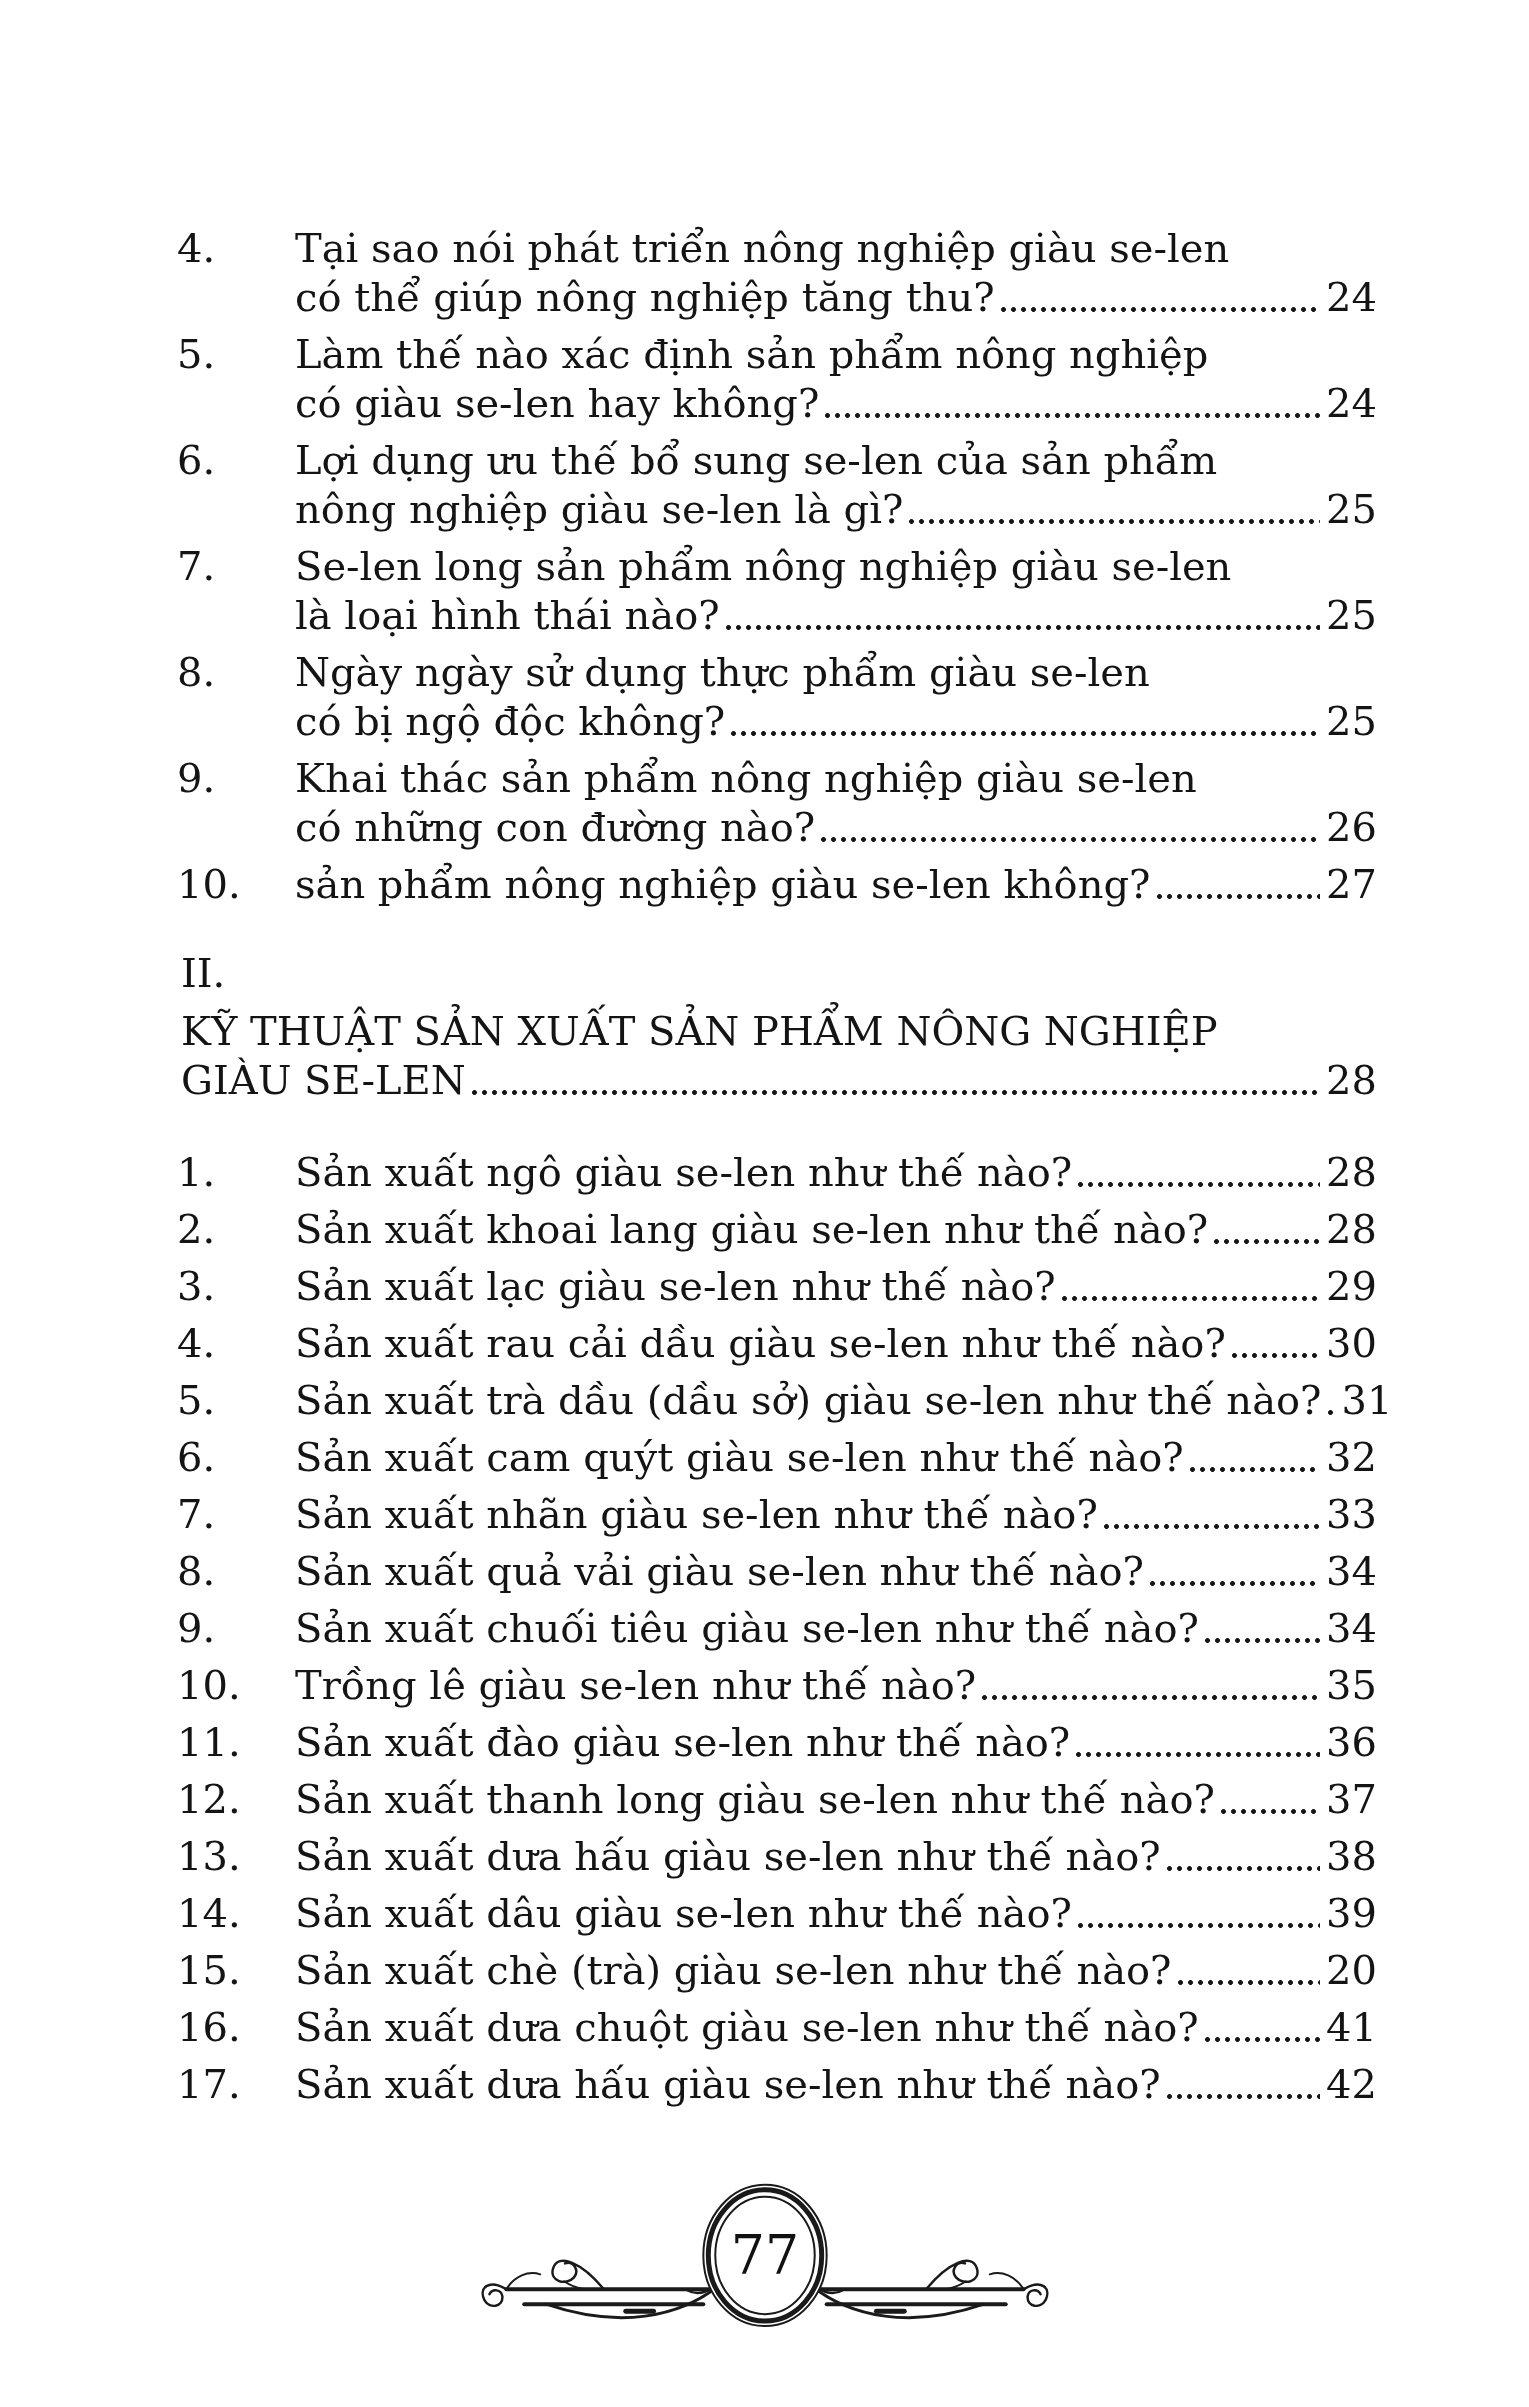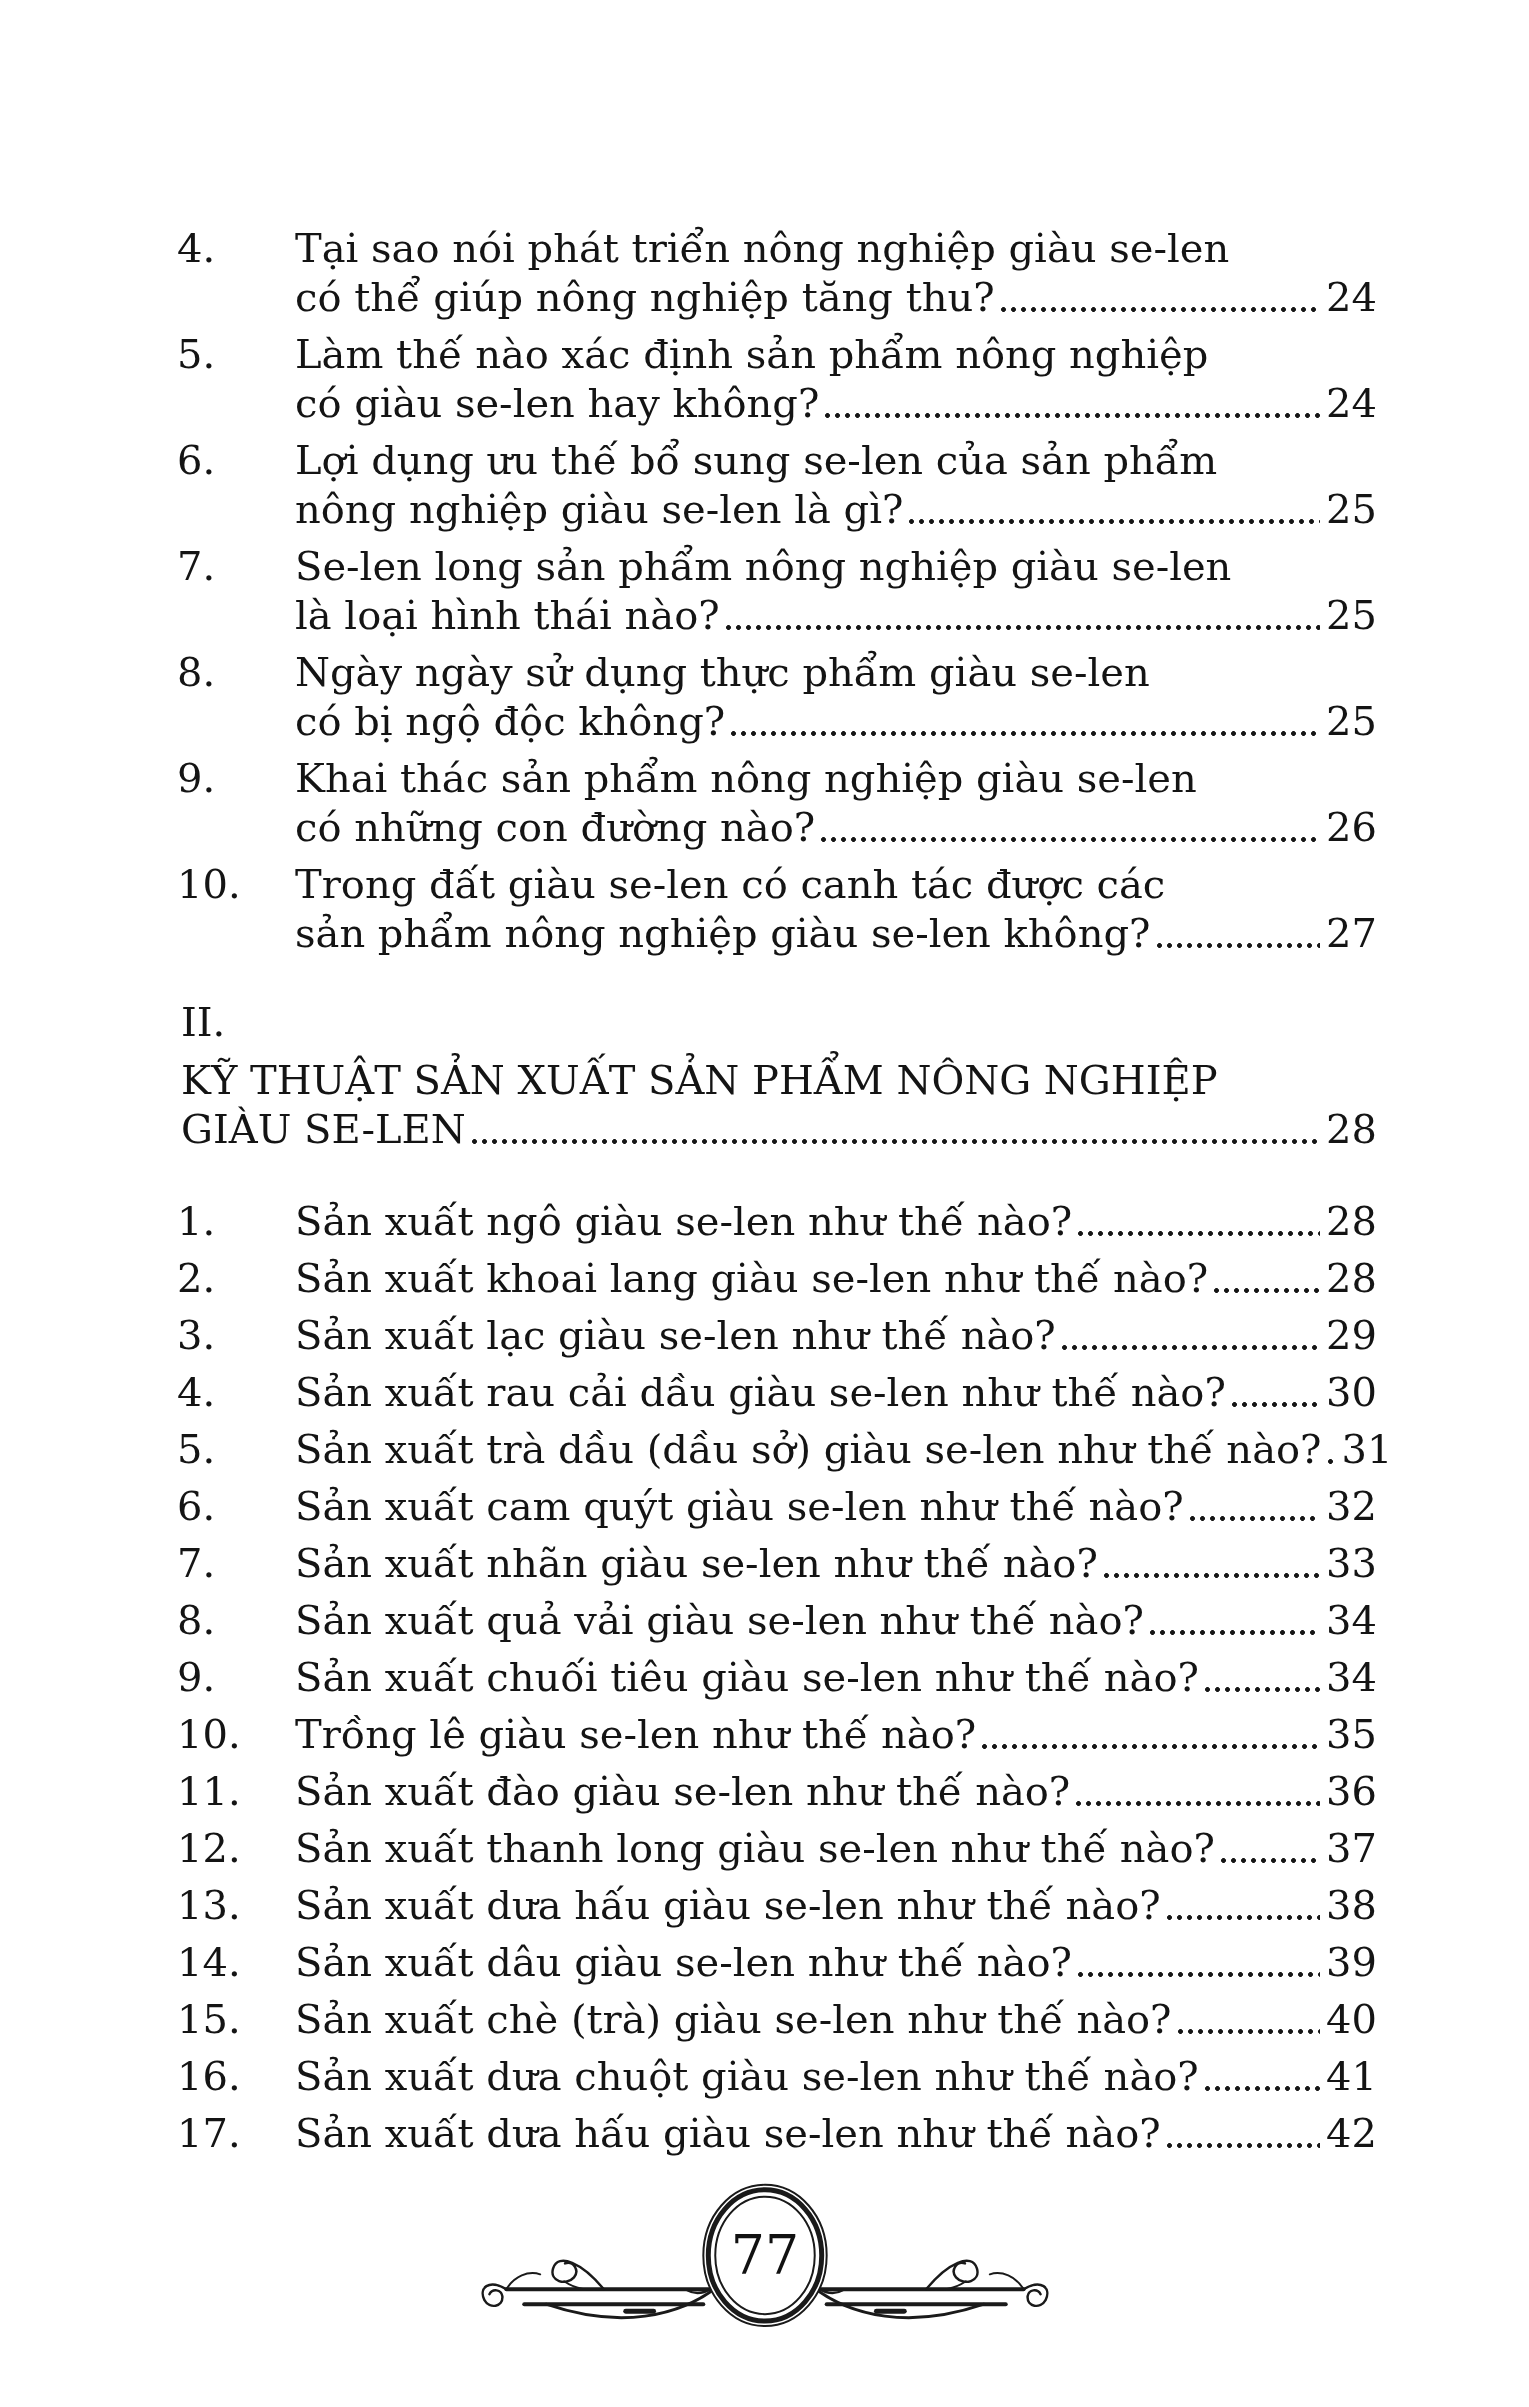--- a/index.html
+++ b/index.html
@@ -117,21 +117,20 @@
             <div class="lrow">
               <span class="text">có những con đường nào?</span>
               <span class="leader"></span>
               <span class="pagenum">26</span>
             </div>
           </div>
         </div>
         <div class="entry">
           <span class="num">10.</span>
           <div class="body">
-            <div class="tline">Trong đất giàu se-len có canh tác được các</div>
             <div class="lrow">
               <span class="text">sản phẩm nông nghiệp giàu se-len không?</span>
               <span class="leader"></span>
               <span class="pagenum">27</span>
             </div>
           </div>
         </div>
       </div>
 
     <div class="sec-heading">
@@ -286,21 +285,21 @@
               <span class="pagenum">39</span>
             </div>
           </div>
         </div>
         <div class="entry">
           <span class="num">15.</span>
           <div class="body">
             <div class="lrow">
               <span class="text">Sản xuất chè (trà) giàu se-len như thế nào?</span>
               <span class="leader"></span>
-              <span class="pagenum">40</span>
+              <span class="pagenum">20</span>
             </div>
           </div>
         </div>
         <div class="entry">
           <span class="num">16.</span>
           <div class="body">
             <div class="lrow">
               <span class="text">Sản xuất dưa chuột giàu se-len như thế nào?</span>
               <span class="leader"></span>
               <span class="pagenum">41</span>

